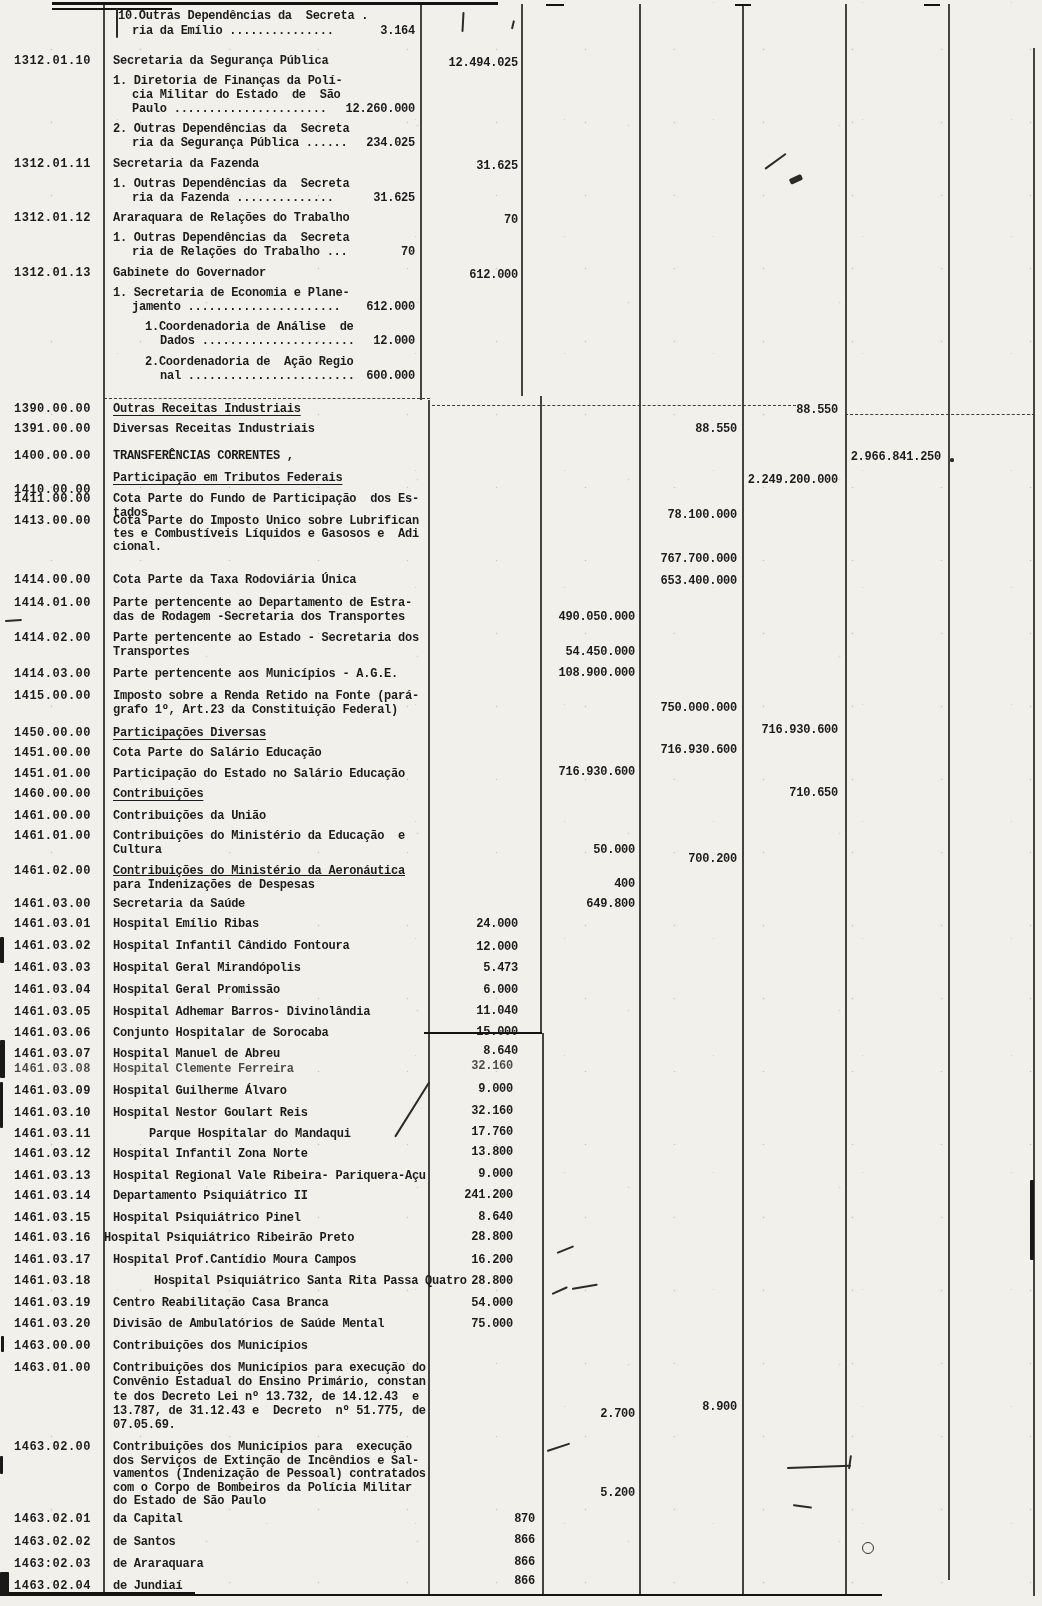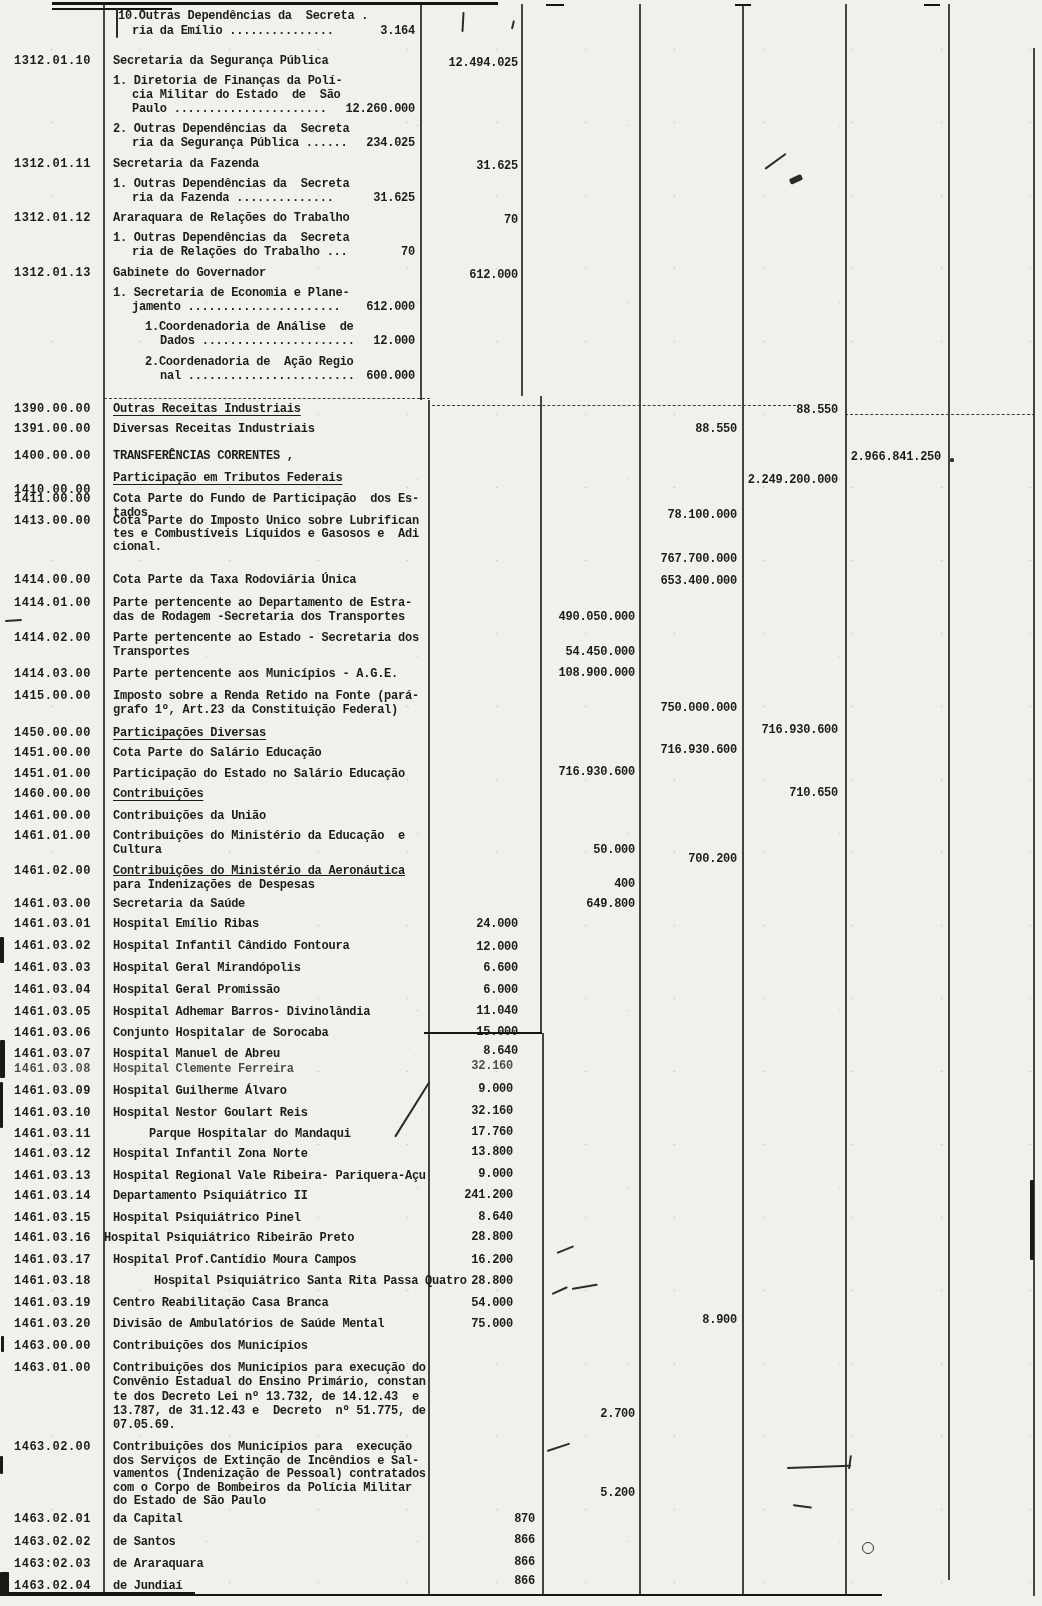--- a/index.html
+++ b/index.html
@@ -135,21 +135,21 @@
     <div class="desc-line" style="left: 113px; top: 898px;">Secretaria da Saúde</div>
     <div class="val" style="left: 465px; top: 898px; width: 170px;">649.800</div>
     <div class="row-code" style="left: 14px; top: 918px; width: 95px;">1461.03.01</div>
     <div class="desc-line" style="left: 113px; top: 918px;">Hospital Emílio Ribas</div>
     <div class="val" style="left: 348px; top: 918px; width: 170px;">24.000</div>
     <div class="row-code" style="left: 14px; top: 940px; width: 95px;">1461.03.02</div>
     <div class="desc-line" style="left: 113px; top: 940px;">Hospital Infantil Cândido Fontoura</div>
     <div class="val" style="left: 348px; top: 941px; width: 170px;">12.000</div>
     <div class="row-code" style="left: 14px; top: 962px; width: 95px;">1461.03.03</div>
     <div class="desc-line" style="left: 113px; top: 962px;">Hospital Geral Mirandópolis</div>
-    <div class="val" style="left: 348px; top: 962px; width: 170px;">6.600</div>
+    <div class="val" style="left: 348px; top: 962px; width: 170px;">5.473</div>
     <div class="row-code" style="left: 14px; top: 984px; width: 95px;">1461.03.04</div>
     <div class="desc-line" style="left: 113px; top: 984px;">Hospital Geral Promissão</div>
     <div class="val" style="left: 348px; top: 984px; width: 170px;">6.000</div>
     <div class="row-code" style="left: 14px; top: 1006px; width: 95px;">1461.03.05</div>
     <div class="desc-line" style="left: 113px; top: 1006px;">Hospital Adhemar Barros- Divinolândia</div>
     <div class="val" style="left: 348px; top: 1005px; width: 170px;">11.040</div>
     <div class="row-code" style="left: 14px; top: 1027px; width: 95px;">1461.03.06</div>
     <div class="desc-line" style="left: 113px; top: 1027px;">Conjunto Hospitalar de Sorocaba</div>
     <div class="val" style="left: 348px; top: 1026px; width: 170px;">15.000</div>
     <div class="row-code" style="left: 14px; top: 1048px; width: 95px;">1461.03.07</div>
@@ -189,21 +189,21 @@
     <div class="desc-line" style="left: 113px; top: 1275px; padding-left: 41px;">Hospital Psiquiátrico Santa Rita Passa Quatro</div>
     <div class="val" style="left: 343px; top: 1275px; width: 170px;">28.800</div>
     <div class="row-code" style="left: 14px; top: 1297px; width: 95px;">1461.03.19</div>
     <div class="desc-line" style="left: 113px; top: 1297px;">Centro Reabilitação Casa Branca</div>
     <div class="val" style="left: 343px; top: 1297px; width: 170px;">54.000</div>
     <div class="row-code" style="left: 14px; top: 1318px; width: 95px;">1461.03.20</div>
     <div class="desc-line" style="left: 113px; top: 1318px;">Divisão de Ambulatórios de Saúde Mental</div>
     <div class="val" style="left: 343px; top: 1318px; width: 170px;">75.000</div>
     <div class="row-code" style="left: 14px; top: 1340px; width: 95px;">1463.00.00</div>
     <div class="desc-line" style="left: 113px; top: 1340px;">Contribuições dos Municípios</div>
-    <div class="val" style="left: 567px; top: 1314px; width: 170px;">8.900</div>
+    <div class="val" style="left: 567px; top: 1401px; width: 170px;">8.900</div>
     <div class="row-code" style="left: 14px; top: 1362px; width: 95px;">1463.01.00</div>
     <div class="desc-line" style="left: 113px; top: 1362px;">Contribuições dos Municípios para execução do</div>
     <div class="desc-line" style="left: 113px; top: 1376.3px;">Convênio Estadual do Ensino Primário, constan</div>
     <div class="desc-line" style="left: 113px; top: 1390.6px;">te dos Decreto Lei nº 13.732, de 14.12.43  e</div>
     <div class="desc-line" style="left: 113px; top: 1404.9px;">13.787, de 31.12.43 e  Decreto  nº 51.775, de</div>
     <div class="desc-line" style="left: 113px; top: 1419.2px;">07.05.69.</div>
     <div class="val" style="left: 465px; top: 1408px; width: 170px;">2.700</div>
     <div class="row-code" style="left: 14px; top: 1441px; width: 95px;">1463.02.00</div>
     <div class="desc-line" style="left: 113px; top: 1441px;">Contribuições dos Municípios para  execução</div>
     <div class="desc-line" style="left: 113px; top: 1454.6px;">dos Serviços de Extinção de Incêndios e Sal-</div>

